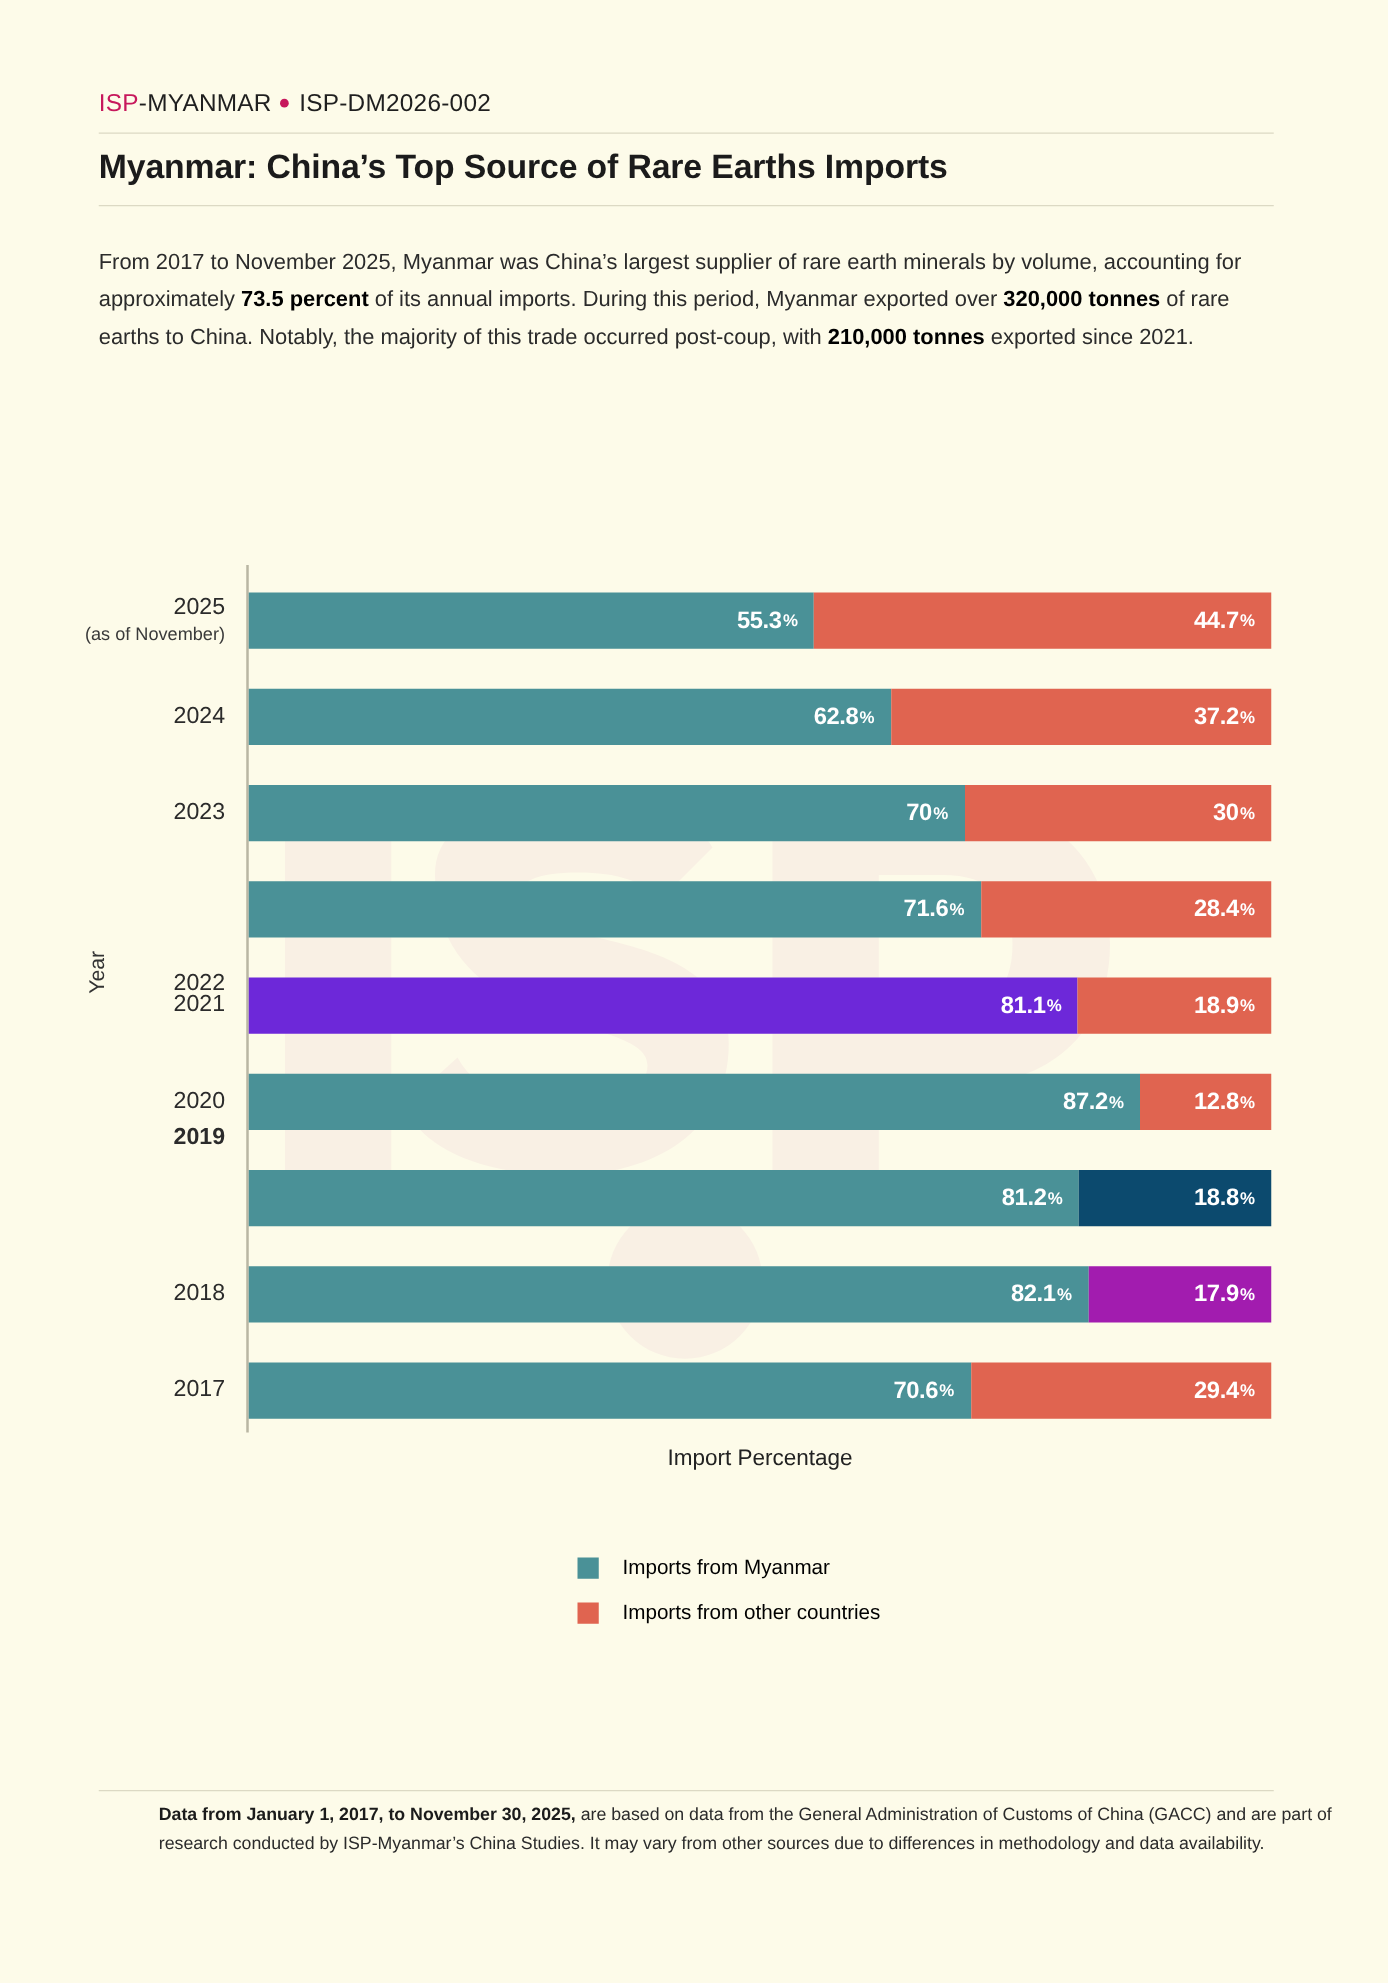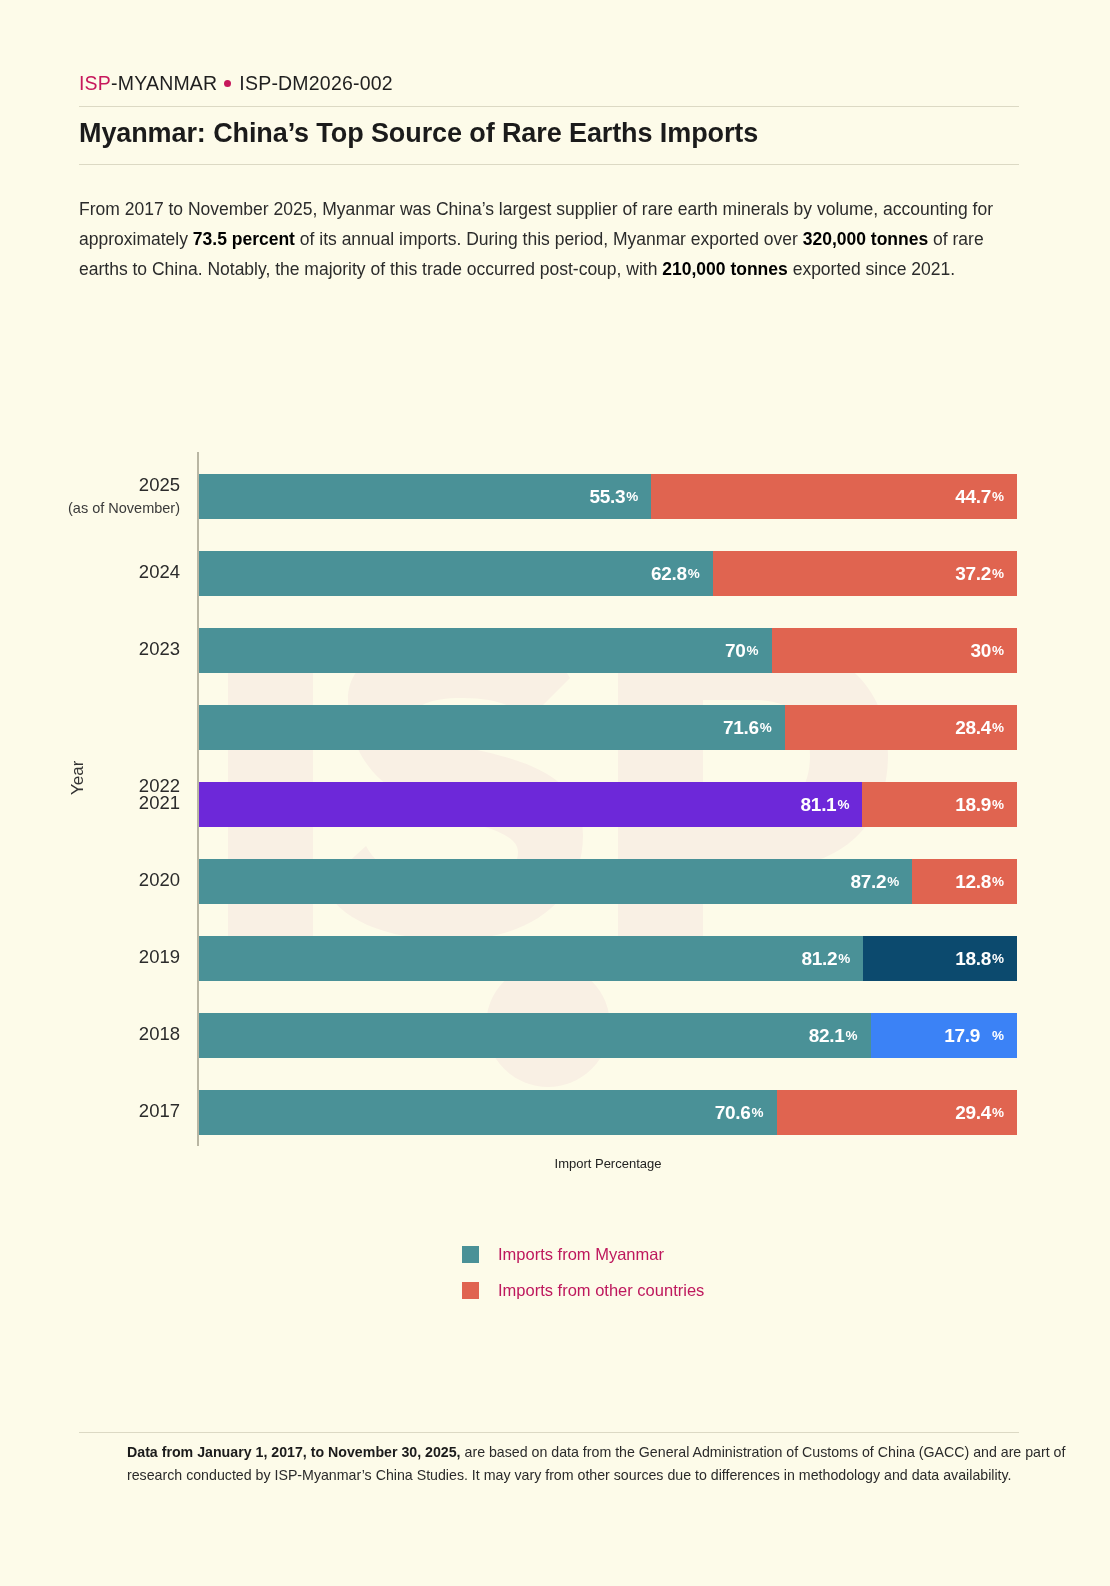--- a/index.html
+++ b/index.html
@@ -124,21 +124,21 @@
     transform: rotate(-90deg);
     transform-origin: left top;
     white-space: nowrap;
   }
   .xlabel {
     position: absolute;
     left: 199px;
     top: 1156px;
     width: 818px;
     text-align: center;
-    font-size: 13px;
+    font-size: 18px;
     color: #222;
   }
 
   .rows {
     position: absolute;
     left: 0;
     top: 0;
   }
   .row {
     position: absolute;
@@ -200,21 +200,21 @@
     margin-bottom: 17px;
   }
   .swatch {
     width: 17px;
     height: 17px;
     margin-right: 19px;
     flex: 0 0 auto;
   }
   .legend-label {
     font-size: 16.5px;
-    color: #be185d;
+    color: #000000;
   }
 
   
   .footnote {
     position: absolute;
     left: 79px;
     top: 1441px;
     width: 945px;
     font-size: 14.2px;
     line-height: 23px;
@@ -313,38 +313,38 @@
         <div class="row" style="top: 859px;">
           <div class="seg seg-myanmar" style="width: 87.2%; background: rgb(74, 145, 151);">
             <span class="num">87.2</span>
             <span class="pct">%</span>
           </div>
           <div class="seg seg-other" style="width: 12.8%; background: rgb(224, 100, 80);">
             <span class="num">12.8</span>
             <span class="pct">%</span>
           </div>
         </div>
-        <div class="ytick" style="top: 945px;"><span>2019</span></div>
+        <div class="ytick" style="top: 897px; font-weight: bold;"><span>2019</span></div>
         <div class="row" style="top: 936px;">
           <div class="seg seg-myanmar" style="width: 81.2%; background: rgb(74, 145, 151);">
             <span class="num">81.2</span>
             <span class="pct">%</span>
           </div>
           <div class="seg seg-other" style="width: 18.8%; background: #0c4a6e;">
             <span class="num">18.8</span>
             <span class="pct">%</span>
           </div>
         </div>
         <div class="ytick" style="top: 1022px;"><span>2018</span></div>
         <div class="row" style="top: 1013px;">
           <div class="seg seg-myanmar" style="width: 82.1%; background: rgb(74, 145, 151);">
             <span class="num">82.1</span>
             <span class="pct">%</span>
           </div>
-          <div class="seg seg-other" style="width: 17.9%; background: #3b82f6; gap: 11px;">
+          <div class="seg seg-other" style="width: 17.9%; background: #a21caf;">
             <span class="num">17.9</span>
             <span class="pct">%</span>
           </div>
         </div>
         <div class="ytick" style="top: 1099px;"><span>2017</span></div>
         <div class="row" style="top: 1090px;">
           <div class="seg seg-myanmar" style="width: 70.6%; background: rgb(74, 145, 151);">
             <span class="num">70.6</span>
             <span class="pct">%</span>
           </div>

